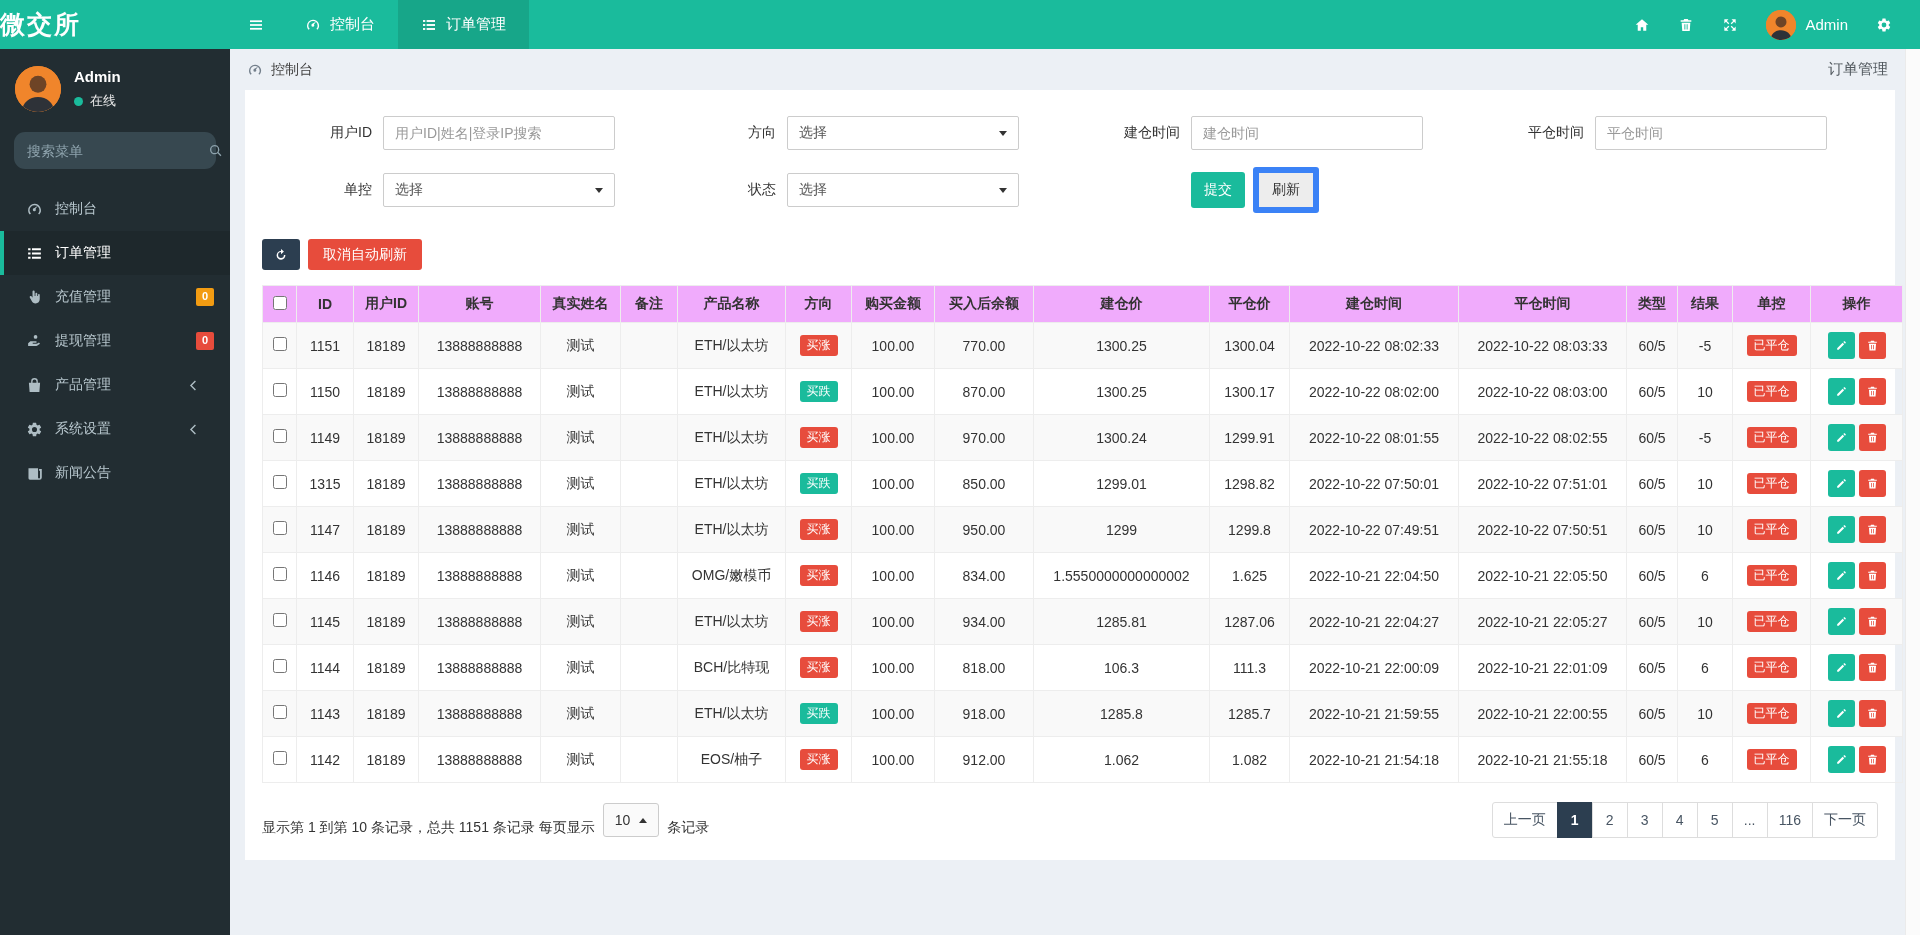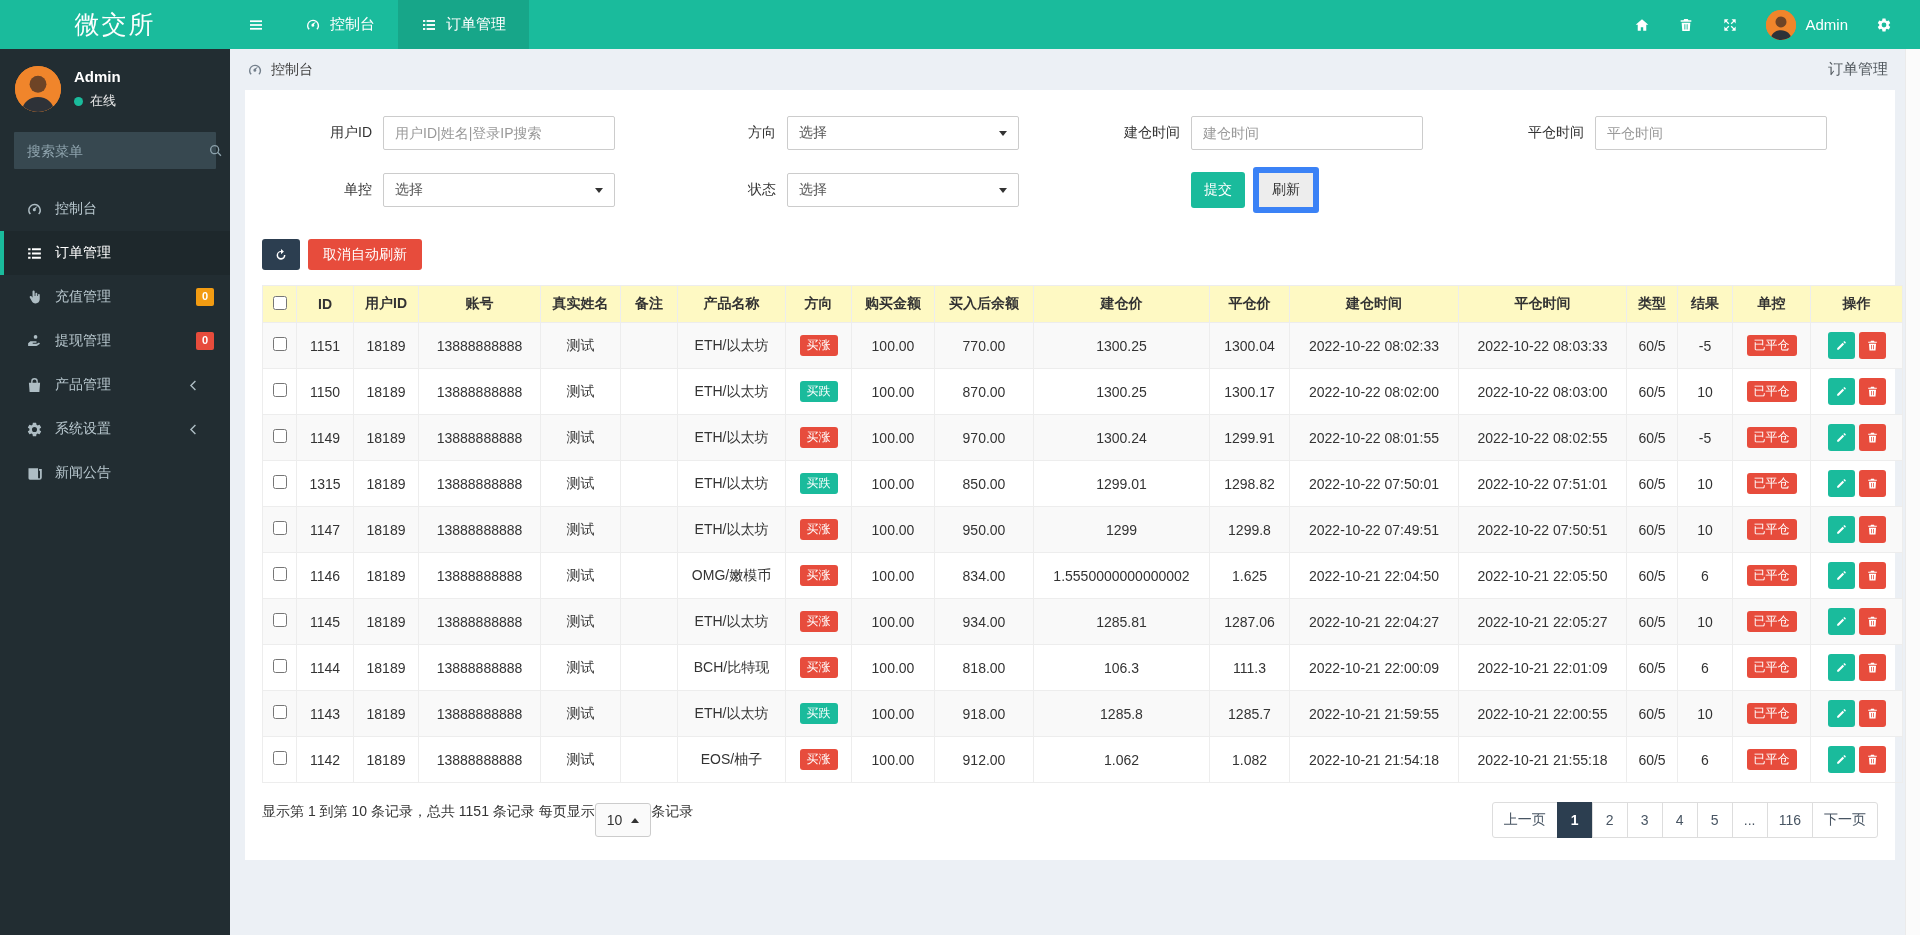--- a/index.html
+++ b/index.html
@@ -3,41 +3,41 @@
 <meta charset="utf-8">
 <style>
   *{box-sizing:border-box;margin:0;padding:0}
   html,body{width:1920px;height:935px;overflow:hidden}
   body{font-family:"Liberation Sans","DejaVu Sans",sans-serif;background:#ECF0F5;color:#333}
   .ic{display:inline-flex;align-items:center;justify-content:center}
   .ic svg{display:block;width:16px;height:16px;fill:currentColor}
 
   
   .topbar{display:flex;height:49px;background:#1ABB9C;align-items:stretch}
-  .logo{width:230px;color:#fff;font-size:25px;font-weight:normal;line-height:49px;text-align:center;letter-spacing:2px;cursor:pointer;flex:none}
+  .logo{width:230px;color:#fff;font-size:25px;font-weight:bold;line-height:49px;letter-spacing:2px;cursor:pointer;flex:none}
   .hamburger{width:52px;background:transparent;border:none;color:#fff;display:flex;align-items:center;justify-content:center;cursor:pointer}
   .nav-tabs{display:flex;align-items:stretch}
   .nav-tab{display:flex;align-items:center;gap:9px;padding:0 23px;color:#fff;font-size:15px;cursor:pointer}
   .nav-tab.active{background:#17A689}
   .nav-right{margin-left:auto;display:flex;align-items:center;padding-right:14px}
   .nav-icon-btn{width:44px;height:49px;display:flex;align-items:center;justify-content:center;color:#fff;cursor:pointer;background:transparent;border:none}
   .nav-user{display:flex;align-items:center;gap:9px;padding:0 14px;color:#fff;font-size:15px;cursor:pointer}
   .avatar{border-radius:50%;background:#F0852B;overflow:hidden;flex:none}
   .avatar svg{width:100%;height:100%;display:block}
   .nav-avatar{width:30px;height:30px}
 
   
   .layout{display:flex;height:886px}
   .sidebar{width:230px;background:#222D32;flex:none}
   .user-panel{display:flex;gap:13px;padding:17px 15px 14px;align-items:center}
   .user-avatar{width:46px;height:46px}
   .user-name{color:#fff;font-size:15px;font-weight:bold;margin-bottom:7px}
   .user-status{display:flex;align-items:center;gap:7px;color:#ECECEC;font-size:13px}
   .status-dot{width:9px;height:9px;border-radius:50%;background:#1ABB9C}
-  .menu-search{margin:6px 14px 18px;background:#374850;border-radius:1px;display:flex;align-items:center;height:37px;padding:0 13px}
+  .menu-search{margin:6px 14px 18px;background:#374850;border-radius:11px;display:flex;align-items:center;height:37px;padding:0 13px}
   .menu-search input{flex:1;background:transparent;border:none;outline:none;color:#ccc;font-size:14px;font-family:inherit}
   .menu-search input::placeholder{color:#8FA4AE}
   .menu-search .ic{color:#8FA4AE}
   .side-menu{list-style:none}
   .menu-item{display:flex;align-items:center;height:44px;padding:0 16px 0 21px;color:#B8C7CE;font-size:14px;border-left:4px solid transparent;cursor:pointer}
   .menu-item .ic{width:19px;margin-right:11px;color:#AEBDC4}
   .menu-item .ic svg{width:17px;height:17px}
   .menu-item.active{background:#1E282C;color:#fff;border-left-color:#1ABB9C}
   .menu-item.active .ic{color:#fff}
   .menu-badge{margin-left:auto;color:#fff;font-size:11px;font-weight:bold;padding:2px 6px;border-radius:2px;line-height:1.2}
@@ -68,35 +68,35 @@
 
   
   .toolbar{display:flex;gap:8px;margin:2px 0 15px}
   .btn-icon-dark{width:38px;height:31px;background:#2C3E50;color:#fff;display:flex;align-items:center;justify-content:center;border-radius:3px;border:none;cursor:pointer}
   .btn-icon-dark svg{width:14px;height:14px;fill:#fff}
   .btn-cancel{background:#E74C3C;color:#fff;height:31px;padding:0 15px;border-radius:3px}
 
   
   .data-table{width:100%;border-collapse:collapse;table-layout:fixed;font-size:14px;color:#333}
   .data-table th,.data-table td{border:1px solid #EDEDED;text-align:center;padding:9px 4px;white-space:nowrap;overflow:hidden}
-  .data-table th{font-weight:bold;background:#fef9c3}
+  .data-table th{font-weight:bold;background:#f0abfc}
   .data-table tbody tr:nth-child(odd){background:#F9F9F9}
   .row-checkbox{width:14px;height:14px;cursor:pointer}
   .badge{display:inline-block;color:#fff;font-size:12px;padding:3px 7px;border-radius:3px;line-height:1.3}
   .badge-up{background:#E74C3C}
   .badge-down{background:#1ABB9C}
   .badge-control{background:#E74C3C}
   .action-btn{width:27px;height:27px;border:none;border-radius:3px;color:#fff;display:inline-flex;align-items:center;justify-content:center;margin:0 2px;cursor:pointer}
   .action-btn svg{width:13px;height:13px;fill:#fff}
   .action-edit{background:#1ABB9C}
   .action-delete{background:#E74C3C}
 
   
   .table-footer{display:flex;align-items:center;margin-top:19px}
-  .records-info{font-size:14px;color:#333;display:flex;align-items:flex-start;gap:0}
+  .records-info{font-size:14px;color:#333;display:flex;align-items:flex-end;gap:8px}
   .page-size{display:inline-flex;align-items:center;gap:9px;border:1px solid #CCC;background:#FAFAFA;border-radius:3px;padding:8px 11px;font-size:14px;color:#333;cursor:pointer}
   .pagination{margin-left:auto;display:flex;list-style:none}
   .page-item a{display:flex;align-items:center;justify-content:center;min-width:36px;height:36px;padding:0 11px;border:1px solid #DDD;margin-left:-1px;color:#485563;font-size:14px;background:#fff;cursor:pointer}
   .page-item:first-child a{border-radius:3px 0 0 3px;margin-left:0}
   .page-item:last-child a{border-radius:0 3px 3px 0}
   .page-item.active a{background:#2C3E50;border-color:#2C3E50;color:#fff;font-weight:bold}
   .page-item.ellipsis a{cursor:default}
 
   .scroll-strip{width:15px;background:#FBFBFB;border-left:1px solid #EBEBEB;flex:none}
 </style>

